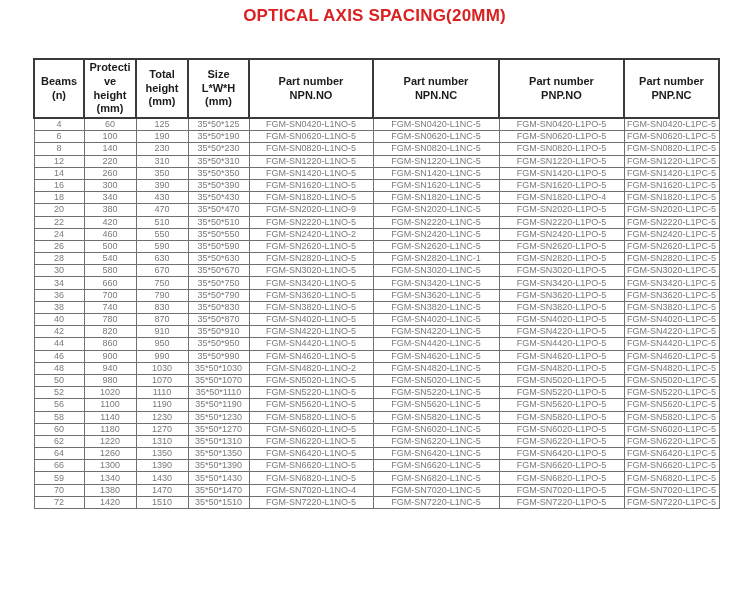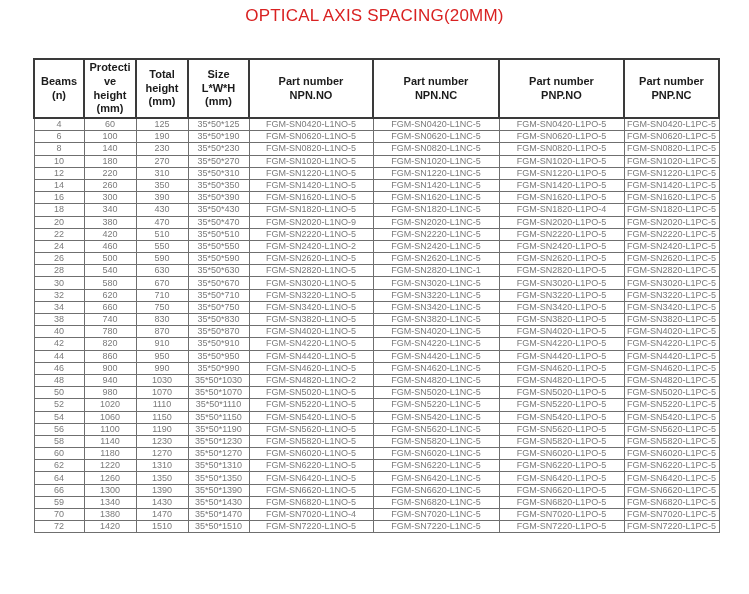--- a/index.html
+++ b/index.html
@@ -5,21 +5,21 @@
   html,body{margin:0;padding:0;}
   body{
     width:749px;height:594px;background:#ffffff;
     font-family:"Liberation Sans",sans-serif;
     overflow:hidden;
   }
   .page-title{
     margin:6px 0 0 0;
     text-align:center;
     font-size:17px;
-    font-weight:normal;
+    font-weight:bold;
     letter-spacing:.2px;
     color:#d92121;
   }
   table.spec-table{
     border-collapse:collapse;
     table-layout:fixed;
     margin:32px 0 0 33px;
     background:#ffffff;
   }
   table.spec-table th{
@@ -101,30 +101,20 @@
           <td>8</td>
           <td>140</td>
           <td>230</td>
           <td>35*50*230</td>
           <td>FGM-SN0820-L1NO-5</td>
           <td>FGM-SN0820-L1NC-5</td>
           <td>FGM-SN0820-L1PO-5</td>
           <td>FGM-SN0820-L1PC-5</td>
         </tr>
         <tr>
-          <td>10</td>
-          <td>180</td>
-          <td>270</td>
-          <td>35*50*270</td>
-          <td>FGM-SN1020-L1NO-5</td>
-          <td>FGM-SN1020-L1NC-5</td>
-          <td>FGM-SN1020-L1PO-5</td>
-          <td>FGM-SN1020-L1PC-5</td>
-        </tr>
-        <tr>
           <td>12</td>
           <td>220</td>
           <td>310</td>
           <td>35*50*310</td>
           <td>FGM-SN1220-L1NO-5</td>
           <td>FGM-SN1220-L1NC-5</td>
           <td>FGM-SN1220-L1PO-5</td>
           <td>FGM-SN1220-L1PC-5</td>
         </tr>
         <tr>
@@ -211,40 +201,40 @@
           <td>30</td>
           <td>580</td>
           <td>670</td>
           <td>35*50*670</td>
           <td>FGM-SN3020-L1NO-5</td>
           <td>FGM-SN3020-L1NC-5</td>
           <td>FGM-SN3020-L1PO-5</td>
           <td>FGM-SN3020-L1PC-5</td>
         </tr>
         <tr>
-          <td>32</td>
-          <td>620</td>
-          <td>710</td>
-          <td>35*50*710</td>
-          <td>FGM-SN3220-L1NO-5</td>
-          <td>FGM-SN3220-L1NC-5</td>
-          <td>FGM-SN3220-L1PO-5</td>
-          <td>FGM-SN3220-L1PC-5</td>
-        </tr>
-        <tr>
           <td>34</td>
           <td>660</td>
           <td>750</td>
           <td>35*50*750</td>
           <td>FGM-SN3420-L1NO-5</td>
           <td>FGM-SN3420-L1NC-5</td>
           <td>FGM-SN3420-L1PO-5</td>
           <td>FGM-SN3420-L1PC-5</td>
         </tr>
         <tr>
+          <td>36</td>
+          <td>700</td>
+          <td>790</td>
+          <td>35*50*790</td>
+          <td>FGM-SN3620-L1NO-5</td>
+          <td>FGM-SN3620-L1NC-5</td>
+          <td>FGM-SN3620-L1PO-5</td>
+          <td>FGM-SN3620-L1PC-5</td>
+        </tr>
+        <tr>
           <td>38</td>
           <td>740</td>
           <td>830</td>
           <td>35*50*830</td>
           <td>FGM-SN3820-L1NO-5</td>
           <td>FGM-SN3820-L1NC-5</td>
           <td>FGM-SN3820-L1PO-5</td>
           <td>FGM-SN3820-L1PC-5</td>
         </tr>
         <tr>
@@ -311,30 +301,20 @@
           <td>52</td>
           <td>1020</td>
           <td>1110</td>
           <td>35*50*1110</td>
           <td>FGM-SN5220-L1NO-5</td>
           <td>FGM-SN5220-L1NC-5</td>
           <td>FGM-SN5220-L1PO-5</td>
           <td>FGM-SN5220-L1PC-5</td>
         </tr>
         <tr>
-          <td>54</td>
-          <td>1060</td>
-          <td>1150</td>
-          <td>35*50*1150</td>
-          <td>FGM-SN5420-L1NO-5</td>
-          <td>FGM-SN5420-L1NC-5</td>
-          <td>FGM-SN5420-L1PO-5</td>
-          <td>FGM-SN5420-L1PC-5</td>
-        </tr>
-        <tr>
           <td>56</td>
           <td>1100</td>
           <td>1190</td>
           <td>35*50*1190</td>
           <td>FGM-SN5620-L1NO-5</td>
           <td>FGM-SN5620-L1NC-5</td>
           <td>FGM-SN5620-L1PO-5</td>
           <td>FGM-SN5620-L1PC-5</td>
         </tr>
         <tr>

